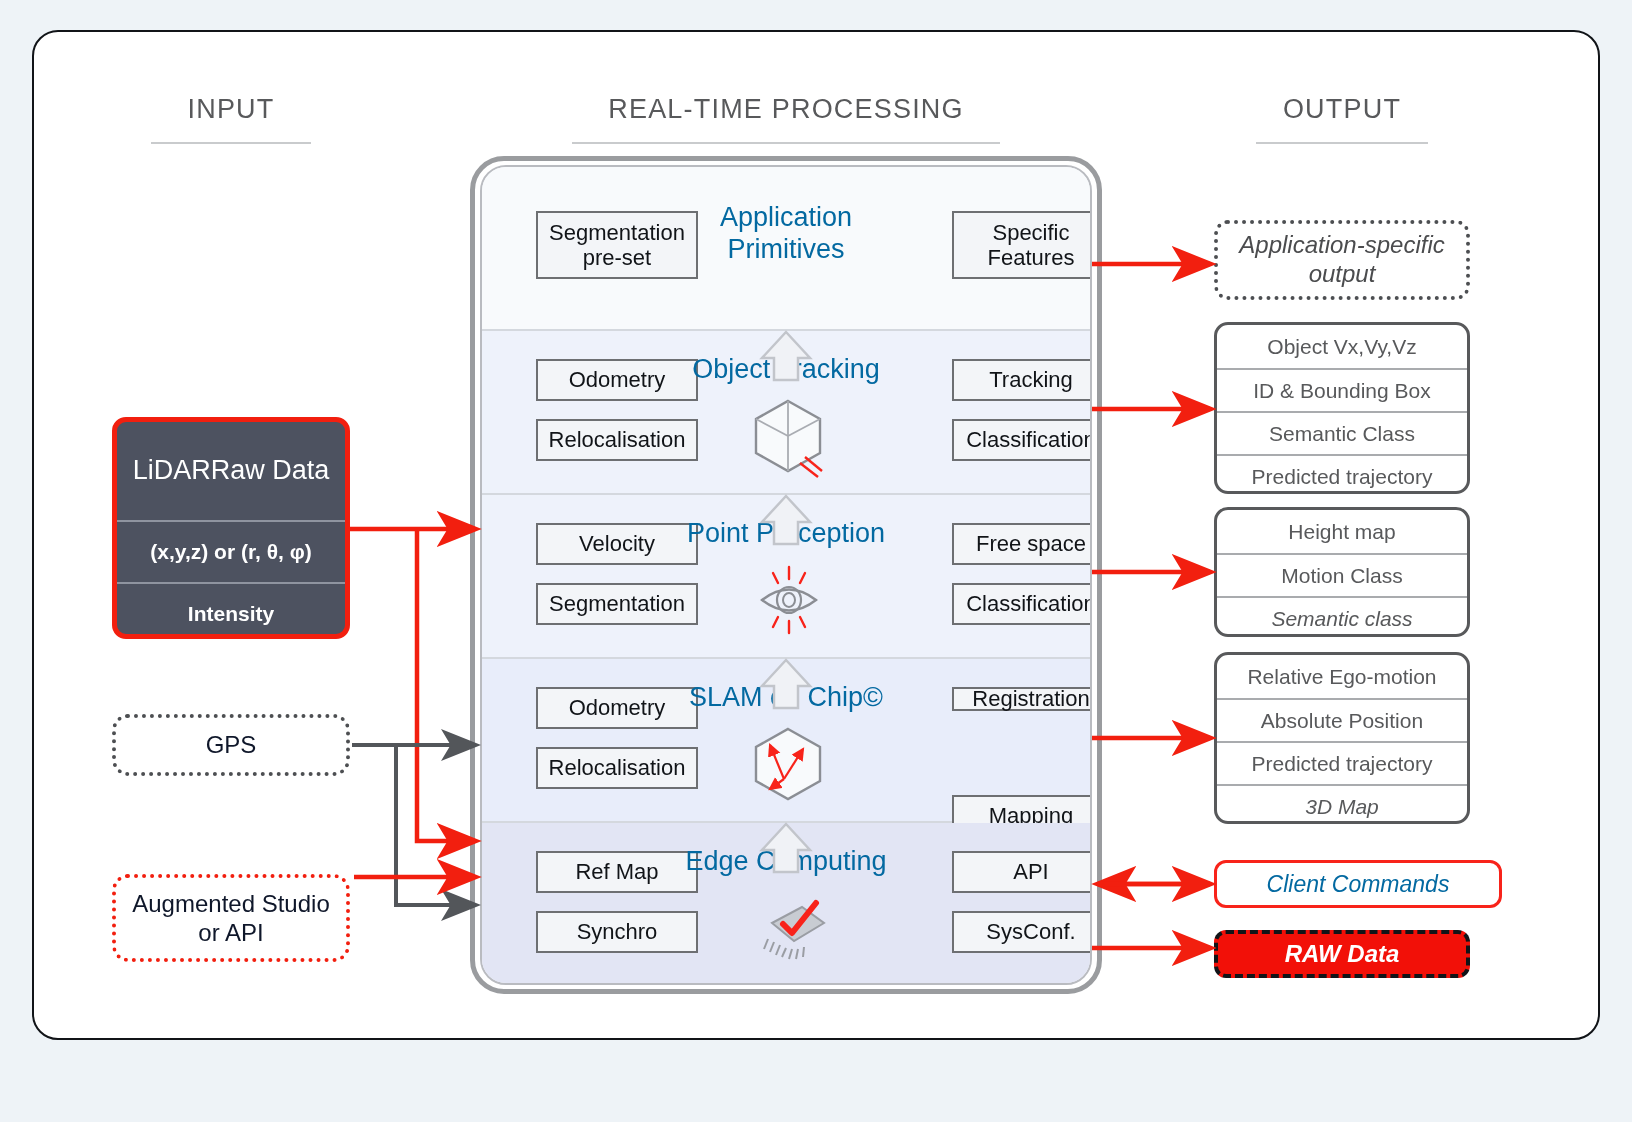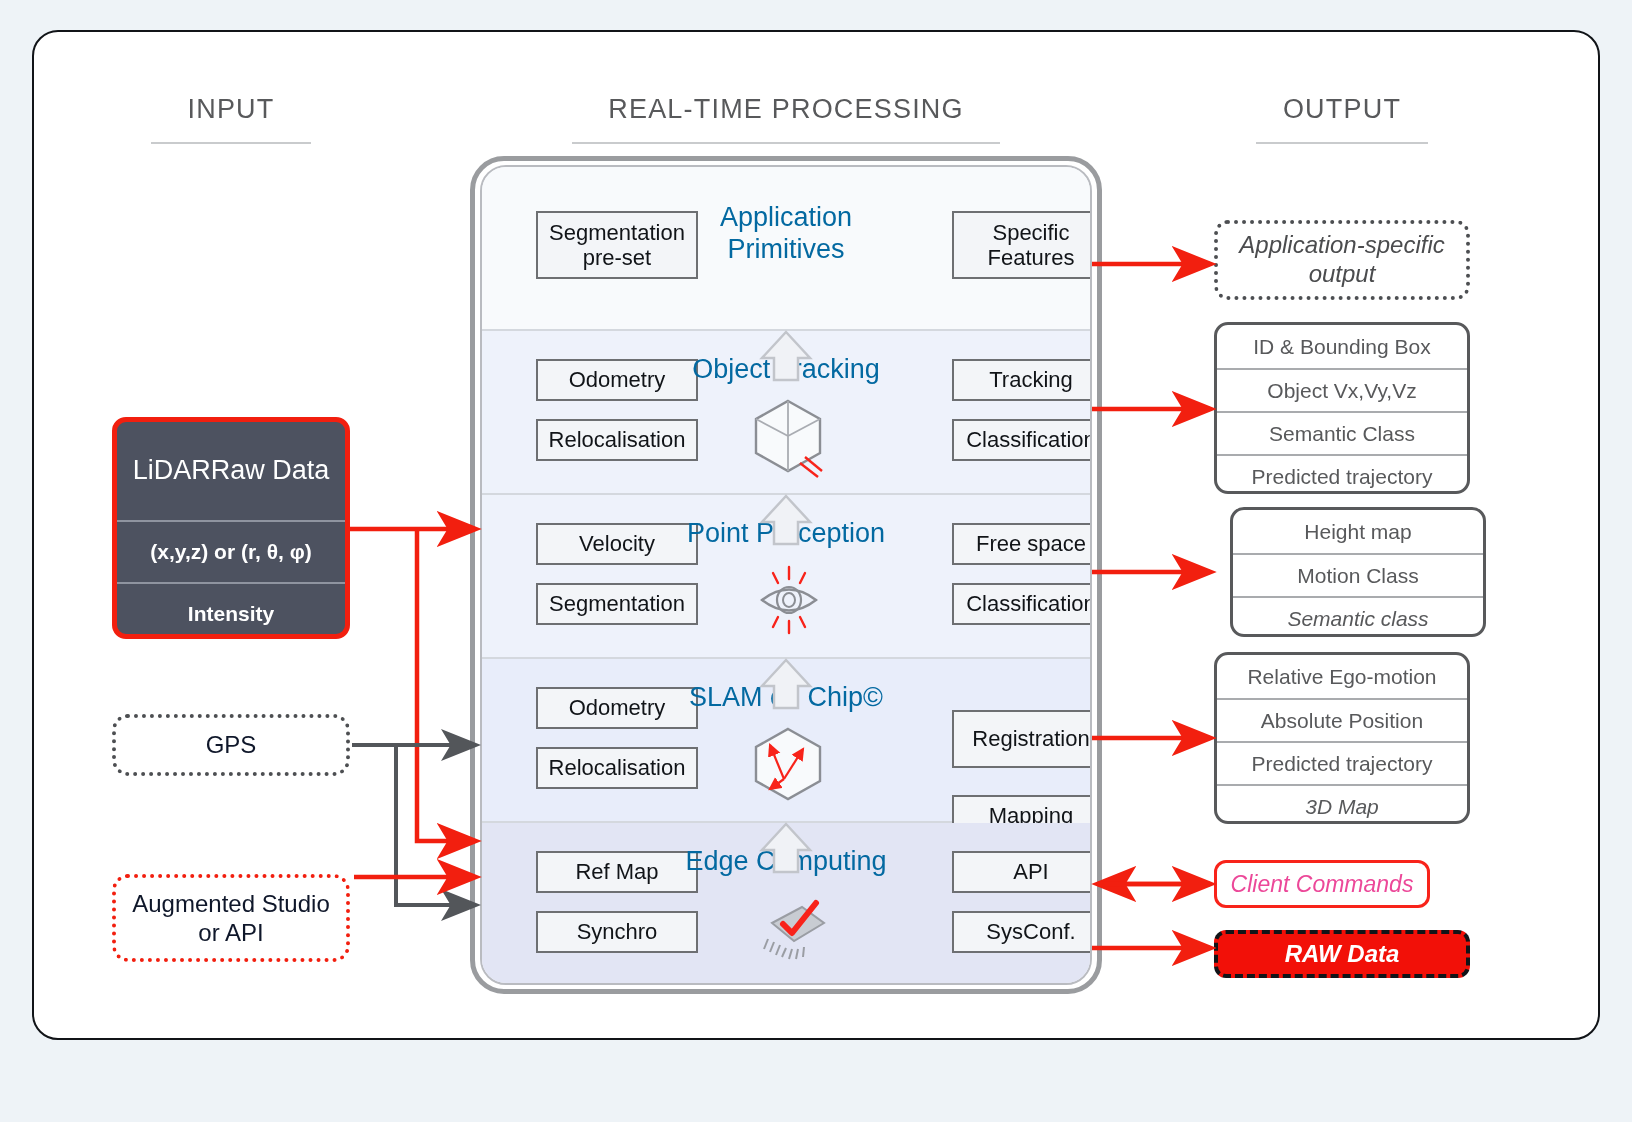--- a/index.html
+++ b/index.html
@@ -154,25 +154,25 @@
   .out-italic { font-style: italic; }
 
   #app-out {
     left: 1180px; top: 188px; width: 256px; height: 80px;
     border: 4px dotted #4d4f52;
     display: flex; align-items: center; justify-content: center;
     font-style: italic; font-size: 24px; color: #4b4c4e;
     text-align: center; line-height: 1.2;
   }
   #client-cmd {
-    left: 1180px; top: 828px; width: 216px; height: 48px;
+    left: 1180px; top: 828px; width: 288px; height: 48px;
     border: 3px solid #f8231a;
     border-radius: 12px;
     display: flex; align-items: center; justify-content: center;
-    font-style: italic; font-size: 23px; color: #ec4899;
+    font-style: italic; font-size: 23px; color: #0369a1;
   }
   #raw-data {
     left: 1180px; top: 898px; width: 256px; height: 48px;
     background: #f21008;
     border: 4px dashed #111418;
     border-radius: 12px;
     display: flex; align-items: center; justify-content: center;
     font-style: italic; font-weight: bold; font-size: 24px; color: #ffffff;
   }
 
@@ -284,21 +284,21 @@
               <path d="M36 58 L55 28" marker-end="url(#ah1)"></path>
               <path d="M36 58 L22 68" marker-end="url(#ah1)"></path>
             </g>
             <defs>
               <marker id="ah1" markerWidth="7" markerHeight="7" refX="5" refY="3" orient="auto">
                 <path d="M0,0 L6,3 L0,6 z" fill="#f8231a"></path>
               </marker>
             </defs>
           </svg>
         </div>
-        <div class="cell" style="left:470px; top:28px; width:158px; height:58px;margin-top:23px;">Registration</div>
+        <div class="cell" style="left:470px; top:28px; width:158px; height:24px;">Registration</div>
         <div class="cell" style="left:470px; top:88px; width:158px; height:42px;margin-top:48px;">Mapping</div>
       </div>
 
       <div class="band band-4" style="height:164px;">
         <div class="cell" style="left:54px; top:28px; width:162px; height:42px;">Ref Map</div>
         <div class="cell" style="left:54px; top:88px; width:162px; height:42px;">Synchro</div>
         <div class="band-title" style="top:22px;">Edge Computing</div>
         <div class="up-arrow" style="left:268px; top:70px;">
           <svg width="80" height="70" viewBox="0 0 80 70">
             <g stroke="#9a9da3" stroke-width="2" fill="#bfc3c9">
@@ -331,27 +331,27 @@
     </svg>
 
     <div class="out-group" id="app-out">
       <div>
         <div>Application-specific</div>
         <div>output</div>
       </div>
     </div>
 
     <div class="out-group out-solid" style="left:1180px; top:290px; width:256px; height:172px;">
+      <div class="out-row" style="height:43px;">Object Vx,Vy,Vz</div>
       <div class="out-row" style="height:43px;">ID &amp; Bounding Box</div>
-      <div class="out-row" style="height:43px;">Object Vx,Vy,Vz</div>
       <div class="out-row" style="height:43px;">Semantic Class</div>
       <div class="out-row" style="height:43px;">Predicted trajectory</div>
     </div>
 
-    <div class="out-group out-solid" style="left:1180px; top:475px; width:256px; height:130px;margin-left:16px;">
+    <div class="out-group out-solid" style="left:1180px; top:475px; width:256px; height:130px;">
       <div class="out-row" style="height:43px;">Height map</div>
       <div class="out-row" style="height:43px;">Motion Class</div>
       <div class="out-row out-italic" style="height:44px;">Semantic class</div>
     </div>
 
     <div class="out-group out-solid" style="left:1180px; top:620px; width:256px; height:172px;">
       <div class="out-row" style="height:43px;">Relative Ego-motion</div>
       <div class="out-row" style="height:43px;">Absolute Position</div>
       <div class="out-row" style="height:43px;">Predicted trajectory</div>
       <div class="out-row out-italic" style="height:43px;">3D Map</div>

